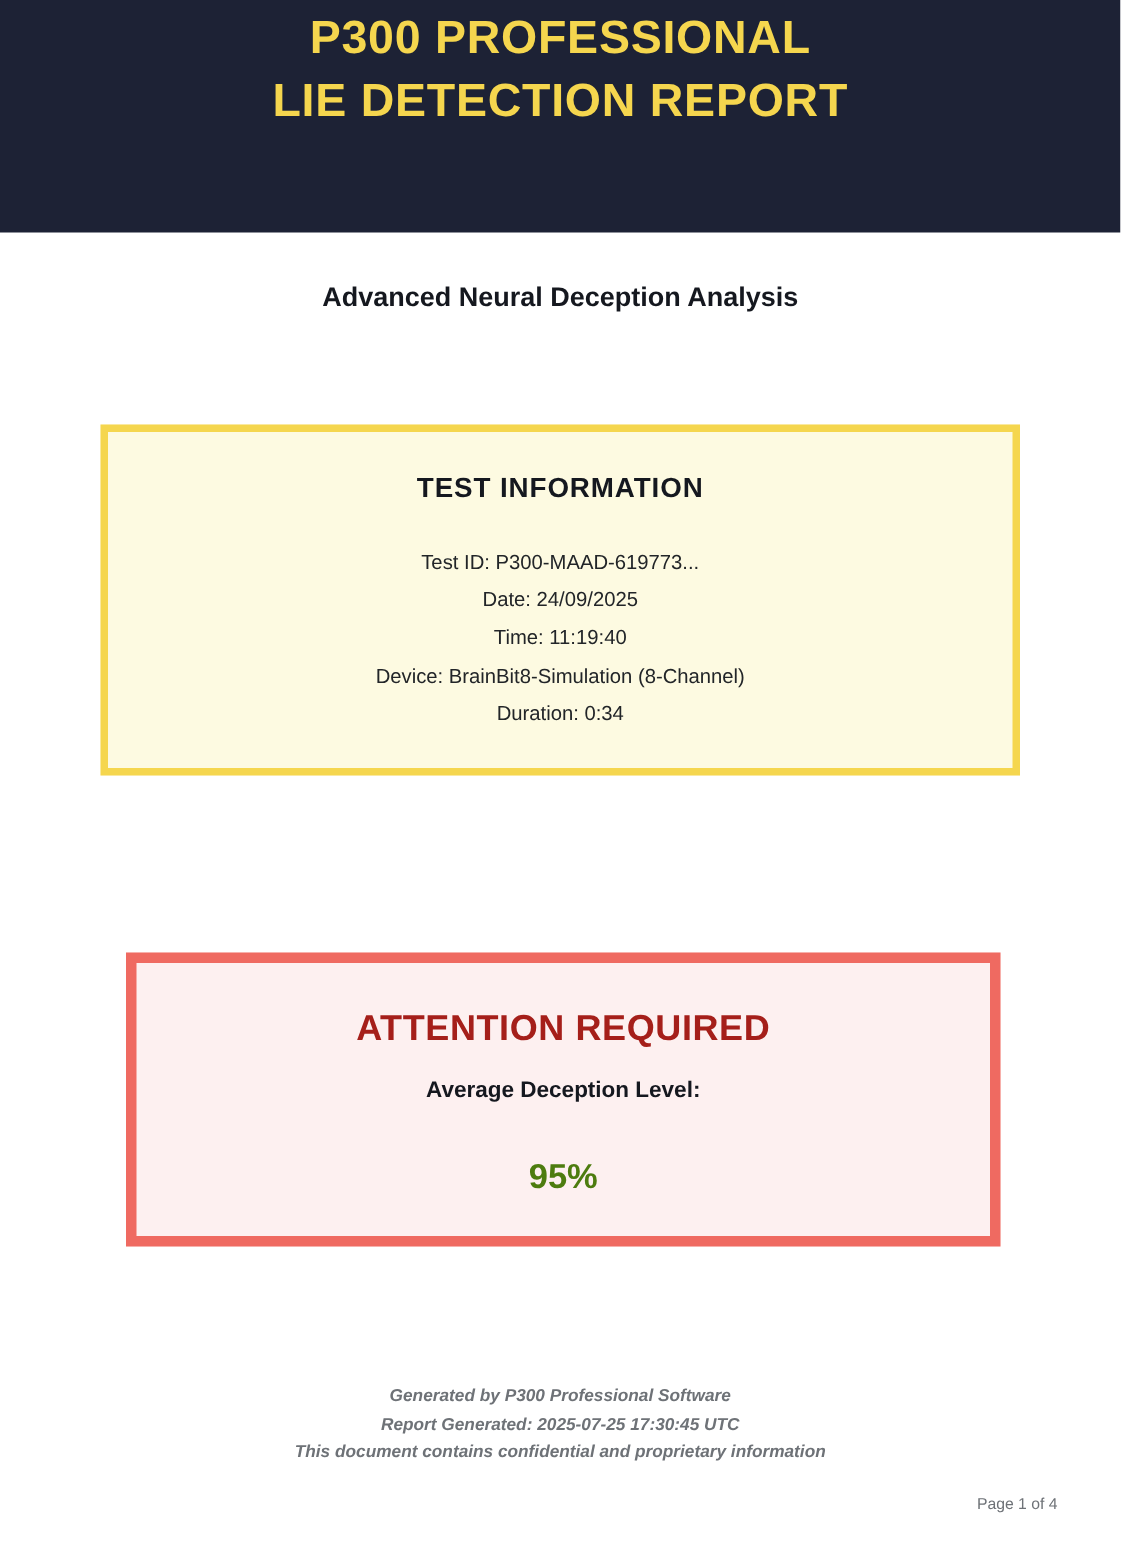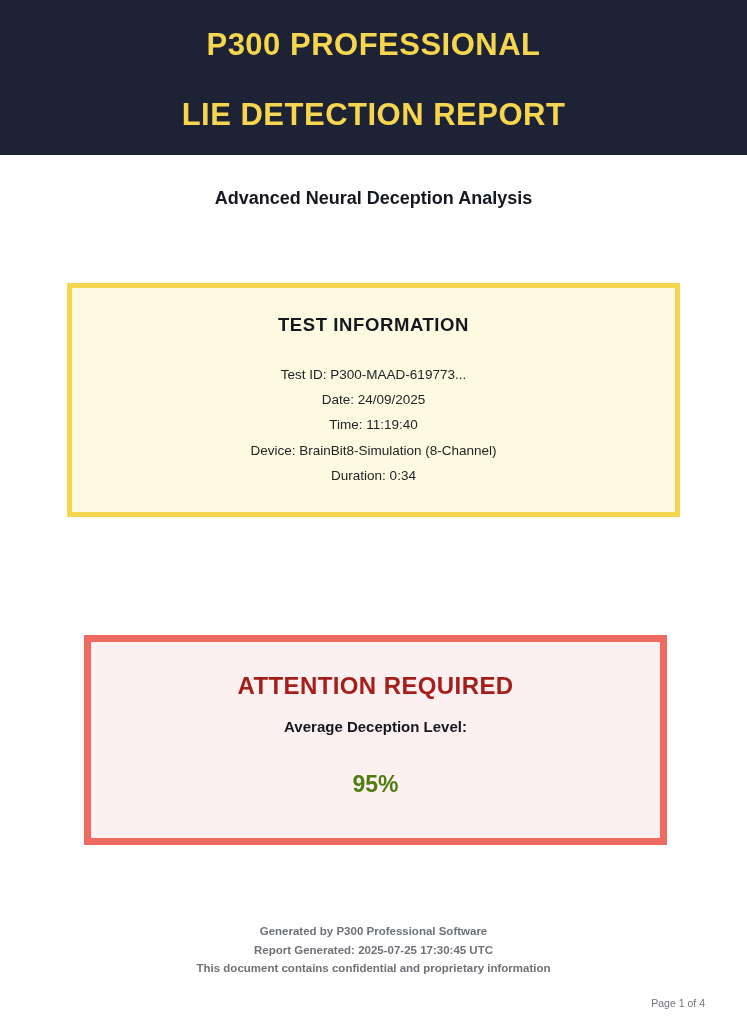--- a/index.html
+++ b/index.html
@@ -18,23 +18,21 @@
 
   
   .header-banner {
     background: #1d2235;
     width: 100%;
     height: 155px;
     box-sizing: border-box;
     display: flex;
     flex-direction: column;
     align-items: center;
-    justify-content: center;
     padding-top: 4px;
-    gap: 28px;
   }
   .header-title-line {
     color: #f5d64e;
     font-size: 31px;
     font-weight: bold;
     letter-spacing: 0.5px;
     line-height: 1.34;
     text-align: center;
   }
 
@@ -75,21 +73,21 @@
 
   
   .alert-box {
     position: absolute;
     left: 84px;
     top: 635px;
     width: 583px;
     box-sizing: border-box;
     border: 7px solid #ef6a61;
     background: #fdf0f0;
-    padding: 22px 20px 40px 20px;
+    padding: 22px 20px 26px 20px;
   }
   .alert-title {
     text-align: center;
     font-size: 24px;
     font-weight: bold;
     color: #a51f1a;
     letter-spacing: 0.4px;
     margin: 8px 0 18px 0;
   }
   .alert-label {
@@ -113,20 +111,21 @@
     left: 0;
     right: 0;
     top: 922px;
     text-align: center;
   }
   .footer-line {
     font-size: 11.5px;
     font-weight: bold;
     color: #6e7277;
     line-height: 1.62;
+    font-style: italic;
   }
   .page-number {
     position: absolute;
     right: 42px;
     top: 997px;
     font-size: 10.5px;
     color: #6e7277;
   }
 </style>
 </head>

